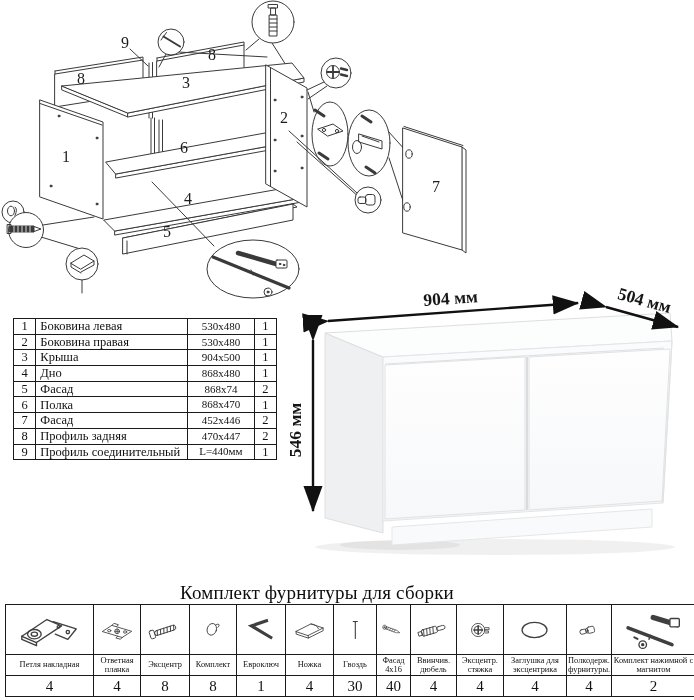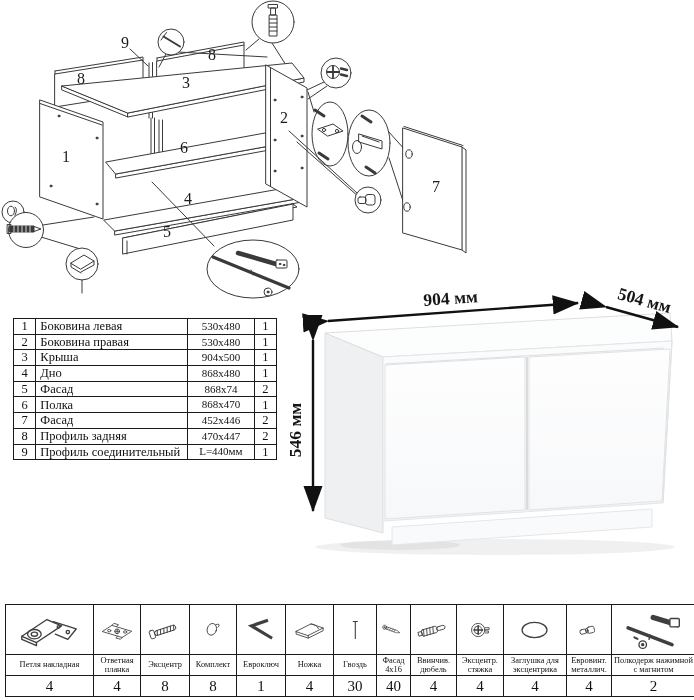--- a/index.html
+++ b/index.html
@@ -310,20 +310,21 @@
         </tr>
         <tr>
           <td class="pt-num">9</td>
           <td class="pt-name">Профиль соединительный</td>
           <td class="pt-size">L=440мм</td>
           <td class="pt-qty">1</td>
         </tr>
       </tbody>
   </table>
 
+  <div id="hw-title">Комплект фурнитуры для сборки</div>
   <table id="hw-table">
     <colgroup>
         <col style="width: 88px;">
         <col style="width: 47px;">
         <col style="width: 49px;">
         <col style="width: 47px;">
         <col style="width: 49px;">
         <col style="width: 48px;">
         <col style="width: 43px;">
         <col style="width: 34px;">
@@ -464,22 +465,22 @@
           <td class="hw-name-cell">Ответная планка</td>
           <td class="hw-name-cell">Эксцентр</td>
           <td class="hw-name-cell">Комплект</td>
           <td class="hw-name-cell">Евроключ</td>
           <td class="hw-name-cell">Ножка</td>
           <td class="hw-name-cell">Гвоздь</td>
           <td class="hw-name-cell">Фасад 4x16</td>
           <td class="hw-name-cell">Ввинчив. дюбель</td>
           <td class="hw-name-cell">Эксцентр. стяжка</td>
           <td class="hw-name-cell">Заглушка для эксцентрика</td>
-          <td class="hw-name-cell">Евровинт. металлич.</td>
-          <td class="hw-name-cell">Полкодерж нажимной с магнитом</td>
+          <td class="hw-name-cell">Полкодерж. фурнитуры.</td>
+          <td class="hw-name-cell">Комплект нажимной с магнитом</td>
         </tr>
       <tr>
           <td class="hw-qty-cell">4</td>
           <td class="hw-qty-cell">4</td>
           <td class="hw-qty-cell">8</td>
           <td class="hw-qty-cell">8</td>
           <td class="hw-qty-cell">1</td>
           <td class="hw-qty-cell">4</td>
           <td class="hw-qty-cell">30</td>
           <td class="hw-qty-cell">40</td>

